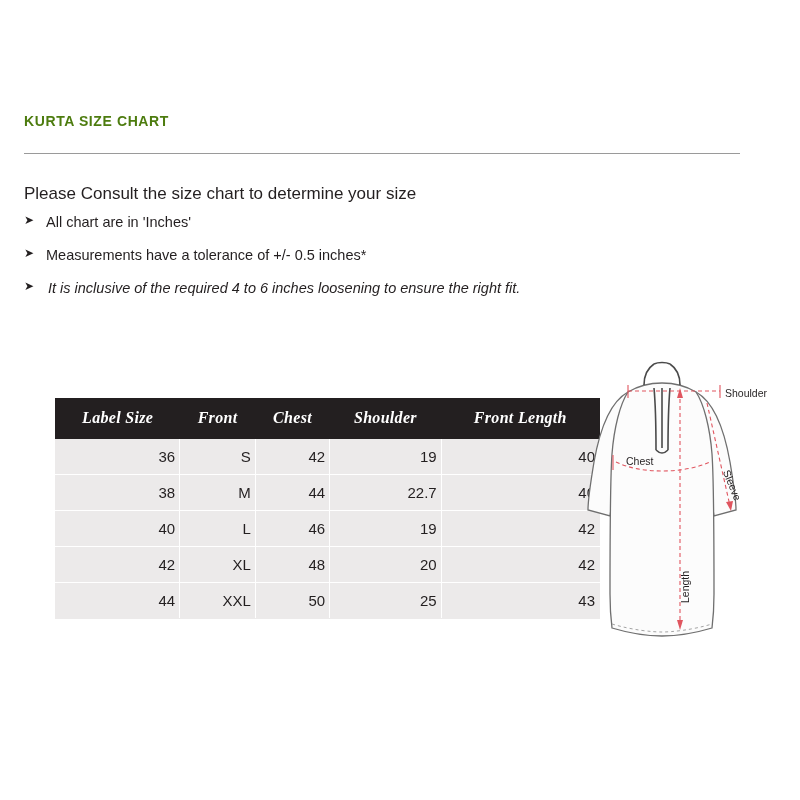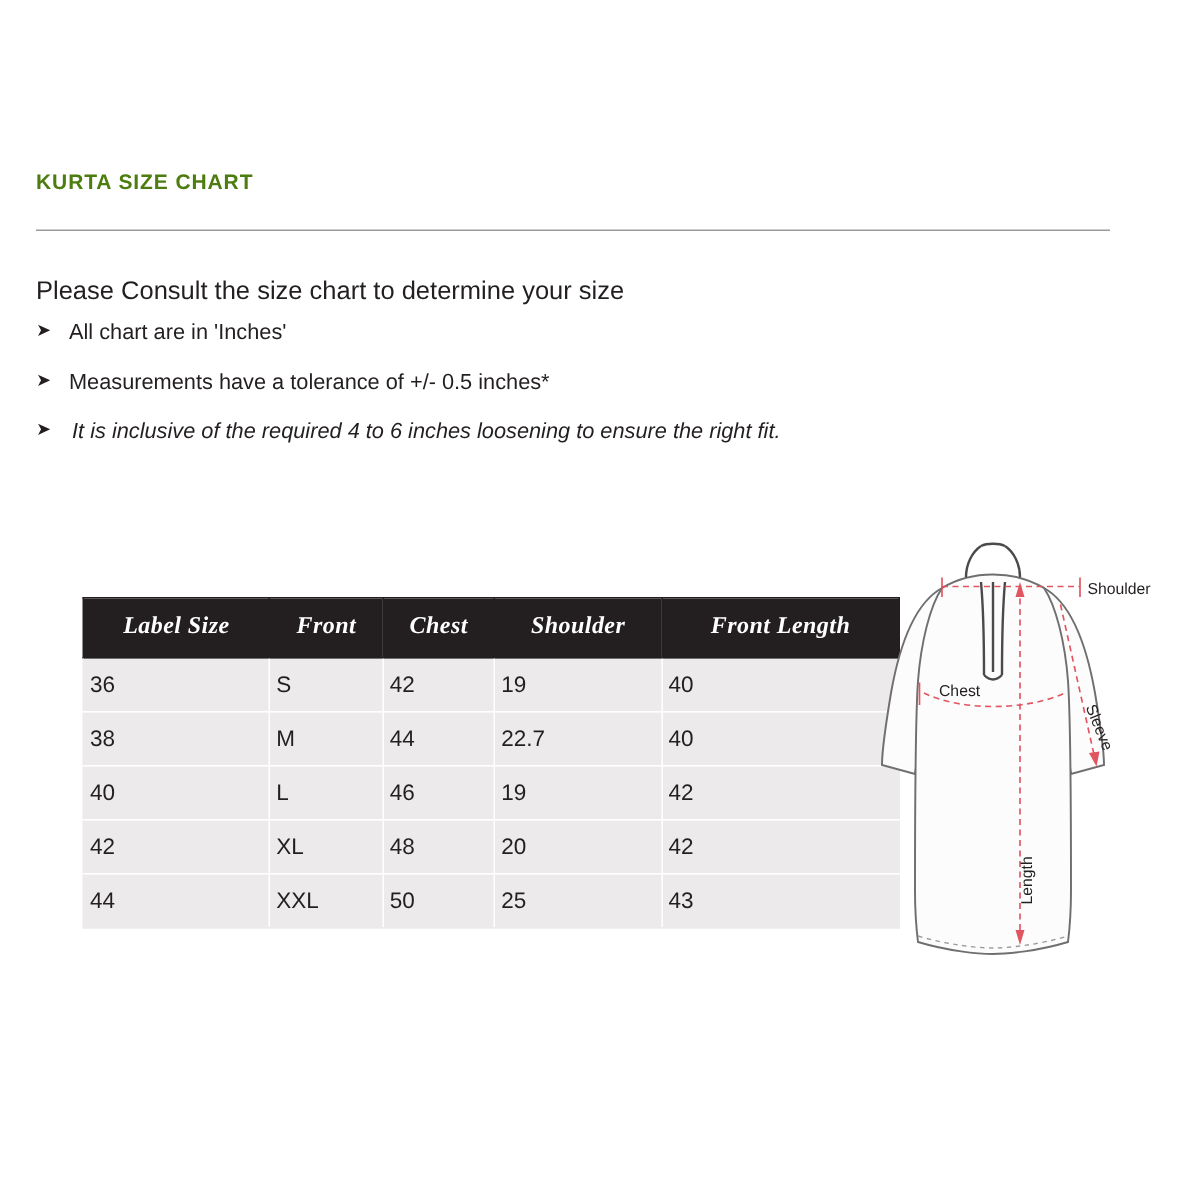--- a/index.html
+++ b/index.html
@@ -90,21 +90,21 @@
     font-size: 16px;
     padding: 10px 4px 11px;
     text-align: center;
     border: 1px solid #231f20;
     letter-spacing: 0.3px;
   }
   .size-table td {
     background: #eceaea;
     color: #231f20;
     font-size: 15px;
-    text-align: left;
+    text-align: right;
     padding: 9px 4px;
     border: 1px solid #ffffff;
   }
   .size-table tr td:first-child { border-left: 1px solid #eceaea; }
   .size-table tr td:last-child { border-right: 1px solid #eceaea; }
   .size-table tr:last-child td { border-bottom: 1px solid #eceaea; }
 
   
   .illustration {
     position: absolute;

